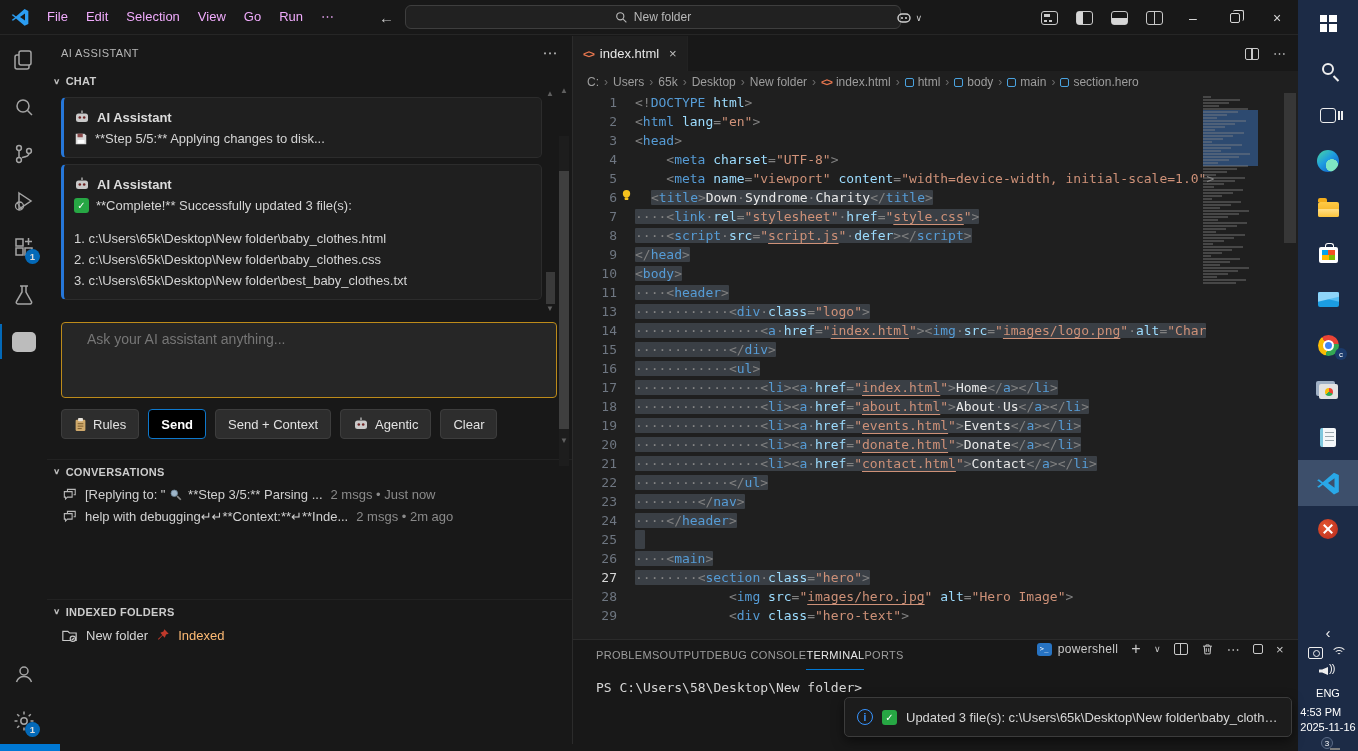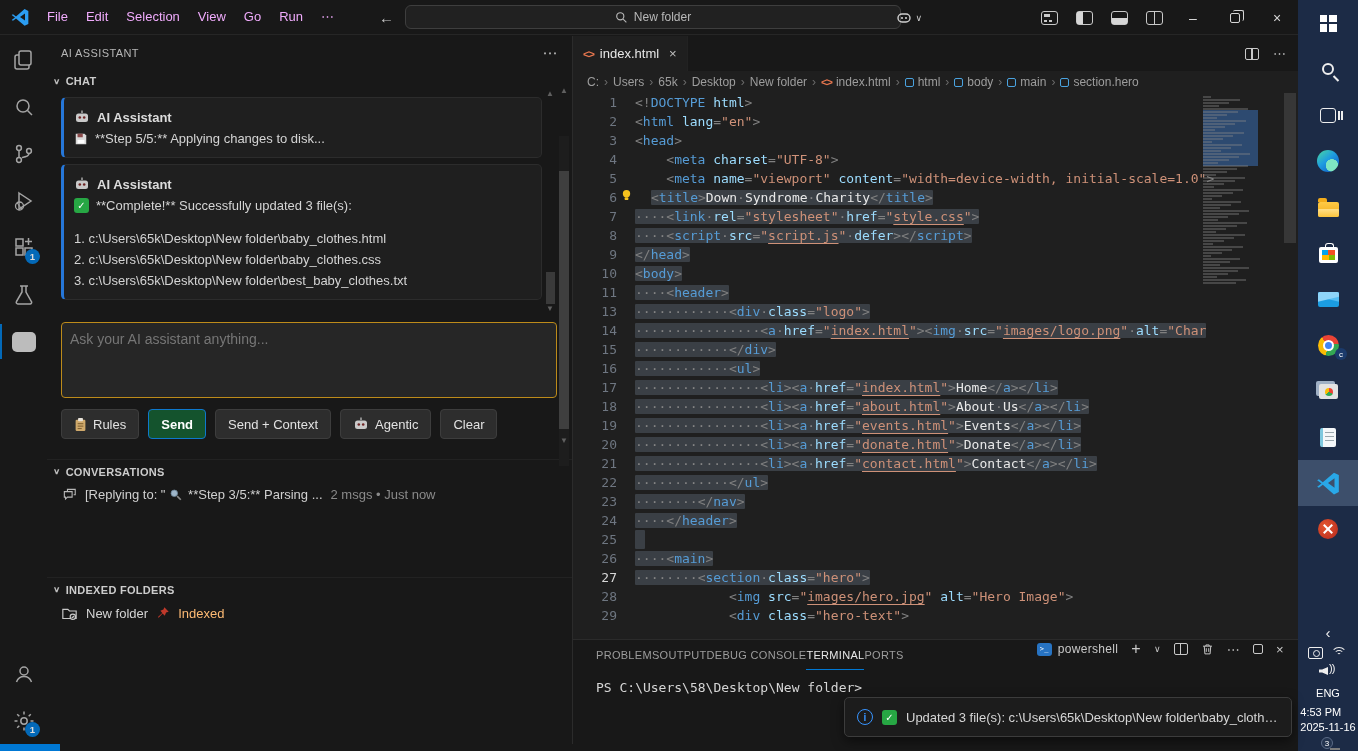--- a/index.html
+++ b/index.html
@@ -39,25 +39,25 @@
   .panel-title .more{margin-left:auto;color:#c5c5c5;font-size:15px}
   .sec-hdr{height:24px;display:flex;align-items:center;gap:5px;padding:0 6px;font-size:11px;font-weight:bold;color:#cccccc;letter-spacing:.3px;border-top:1px solid #222}
   .sec-chev{color:#bdbdbd;font-size:10px;transform:scaleY(.8)}
   .chat-area{height:223px;padding:4px 30px 0 14px;position:relative}
   .msg-card{background:#1f1f1f;border:1px solid #2c2c2c;border-left:3px solid #2677d9;border-radius:5px;padding:8px 10px;margin-bottom:6px}
   .msg-author{display:flex;align-items:center;gap:7px;font-weight:bold;color:#dcdcdc;height:22px}
   .msg-line{display:flex;align-items:center;gap:7px;color:#d4d4d4;height:21px;white-space:nowrap;overflow:hidden}
   .msg-files{margin-top:12px;color:#d4d4d4;line-height:21px;white-space:nowrap;overflow:hidden}
   .chk{width:15px;height:15px;background:#27a744;border-radius:3px;color:#fff;font-size:10px;display:inline-flex;align-items:center;justify-content:center;flex:0 0 auto}
   .ask-wrap{margin:6px 14px 0 14px}
-  textarea.ask{width:496px;height:76px;background:#262626;border:1px solid #bd8b1a;border-radius:4px;color:#d4d4d4;font-family:"Liberation Sans",sans-serif;font-size:14px;padding:8px 8px;resize:none;outline:none}
+  textarea.ask{width:496px;height:76px;background:#262626;border:1px solid #bd8b1a;border-radius:4px;color:#d4d4d4;font-family:"Liberation Sans",sans-serif;font-size:14px;padding:8px 25px;resize:none;outline:none}
   textarea.ask::placeholder{color:#767676}
   .btn-row{display:flex;gap:9px;margin:8px 14px 0 14px}
   .btn{height:30px;padding:0 12px;background:#2d2d2d;border:1px solid #3d3d3d;border-radius:4px;color:#e2e2e2;font-size:13px;display:flex;align-items:center;gap:6px}
-  .btn.primary{background:#14532d;border-color:#0e78cc;color:#fff;font-weight:bold}
+  .btn.primary{background:#000000;border-color:#0e78cc;color:#fff;font-weight:bold}
   .convo-item{display:flex;align-items:center;gap:8px;height:22px;padding:0 14px;white-space:nowrap;overflow:hidden}
   .convo-title{color:#d0d0d0;display:flex;align-items:center;gap:3px;white-space:pre}
   .convo-meta{color:#8a8a8a}
   .indexed-row{display:flex;align-items:center;gap:8px;height:24px;padding:0 14px}
   .indexed-name{color:#d4d4d4}
   .indexed-status{color:#fdba74}
   .sb-outer{position:absolute;right:3px;top:100px;width:10px;height:330px;background:#1d1d1d}
   .sb-outer .thumb{position:absolute;top:35px;left:0;right:0;height:258px;background:#3f3f3f}
   .sb-arrow{position:absolute;font-size:8px;color:#5f5f5f;right:4px}
   .sb-inner{position:absolute;right:17px;top:118px;width:9px;height:160px}
@@ -362,20 +362,28 @@
           <div class="convo-item">
             <svg width="16" height="14" viewBox="0 0 20 18" fill="none" stroke="#b9b9b9" stroke-width="1.4">
               <path d="M4 6h10v7H8l-2.5 2.5V13H4z"></path>
               <path d="M8 6V3h10v7h-2"></path>
             </svg>
             <span class="convo-title"><span>[Replying to: "</span><span><svg width="13" height="13" viewBox="0 0 16 16">
                   <circle cx="6.5" cy="6.5" r="4" fill="#9fb6c9" stroke="#6b8296" stroke-width="1"></circle>
                   <path d="M10 10l4.5 4.5" stroke="#8a8a8a" stroke-width="2"></path>
                 </svg></span><span> **Step 3/5:** Parsing ...</span></span>
             <span class="convo-meta">2 msgs • Just now</span>
+          </div>
+          <div class="convo-item">
+            <svg width="16" height="14" viewBox="0 0 20 18" fill="none" stroke="#b9b9b9" stroke-width="1.4">
+              <path d="M4 6h10v7H8l-2.5 2.5V13H4z"></path>
+              <path d="M8 6V3h10v7h-2"></path>
+            </svg>
+            <span class="convo-title"><span>help with debugging↵↵**Context:**↵**Inde...</span></span>
+            <span class="convo-meta">2 msgs • 2m ago</span>
           </div>
         </div>
       <div class="sec-hdr" style="margin-top:72px">
         <span class="sec-chev">∨</span>
         <span>INDEXED FOLDERS</span>
       </div>
       <div id="indexed-list">
           <div class="indexed-row">
             <svg width="17" height="15" viewBox="0 0 20 18" fill="none" stroke="#c9c9c9" stroke-width="1.4">
               <path d="M2 4h6l2 2h8v9H2z"></path>

